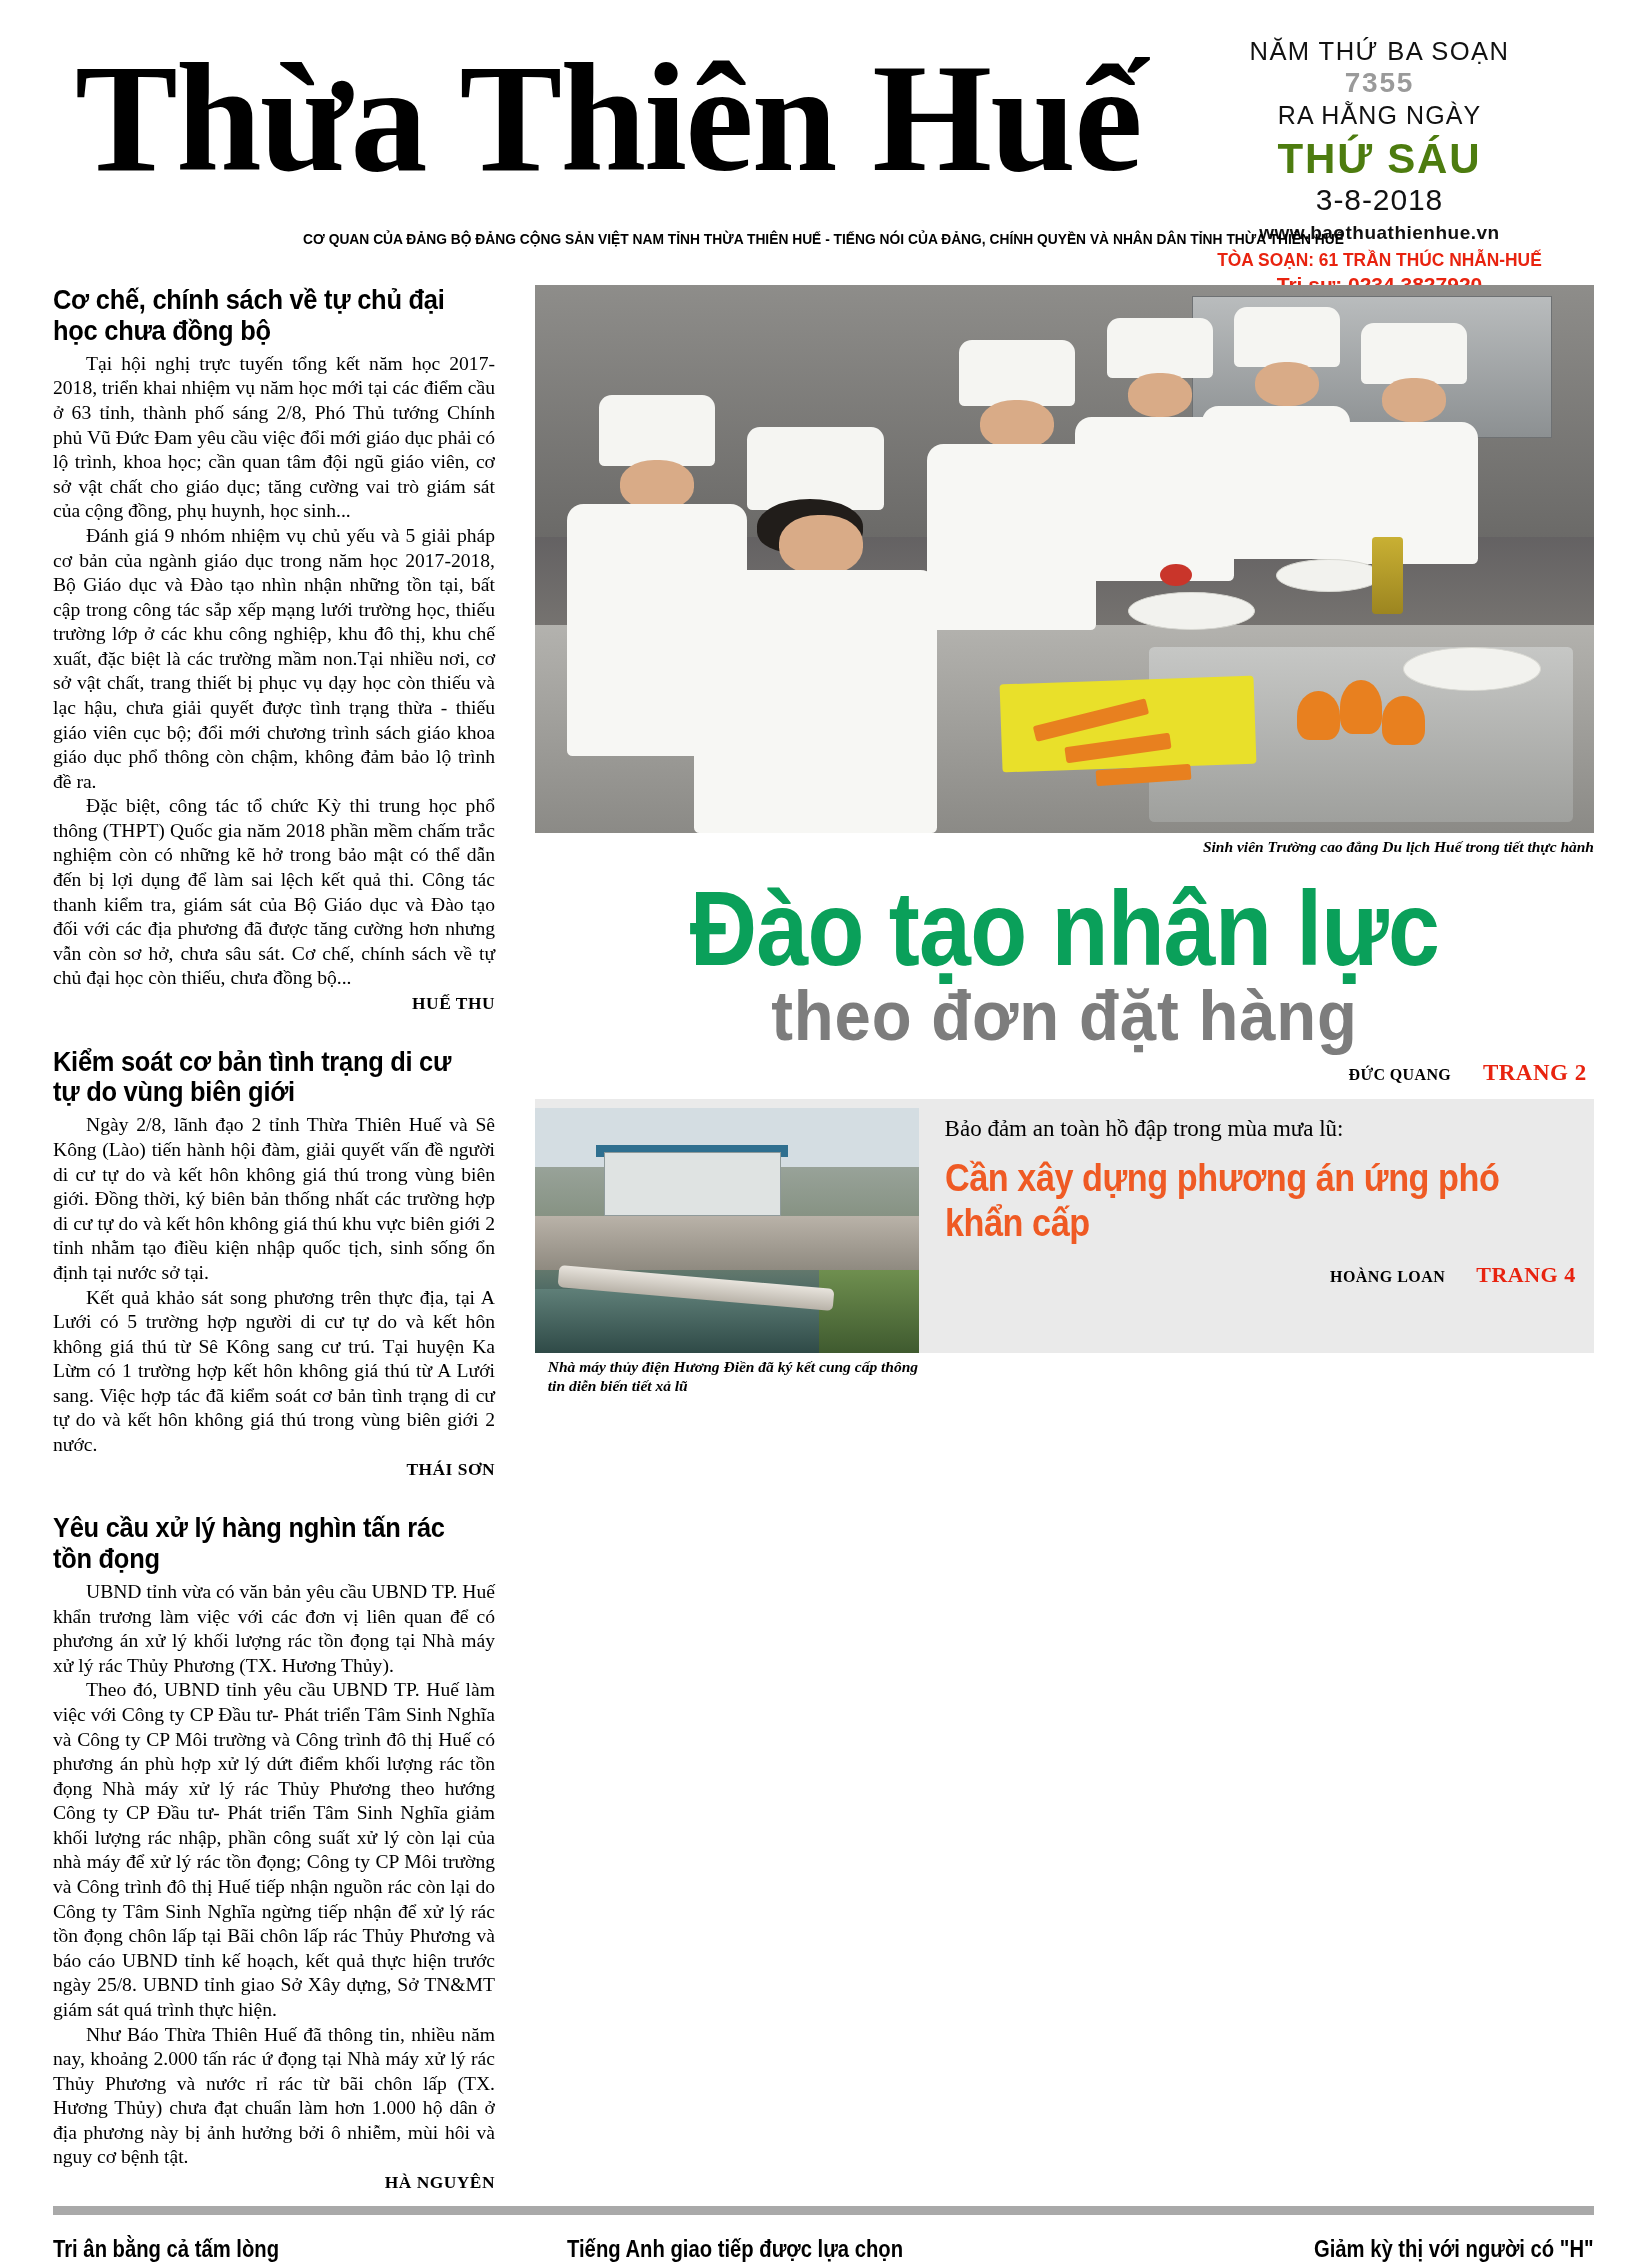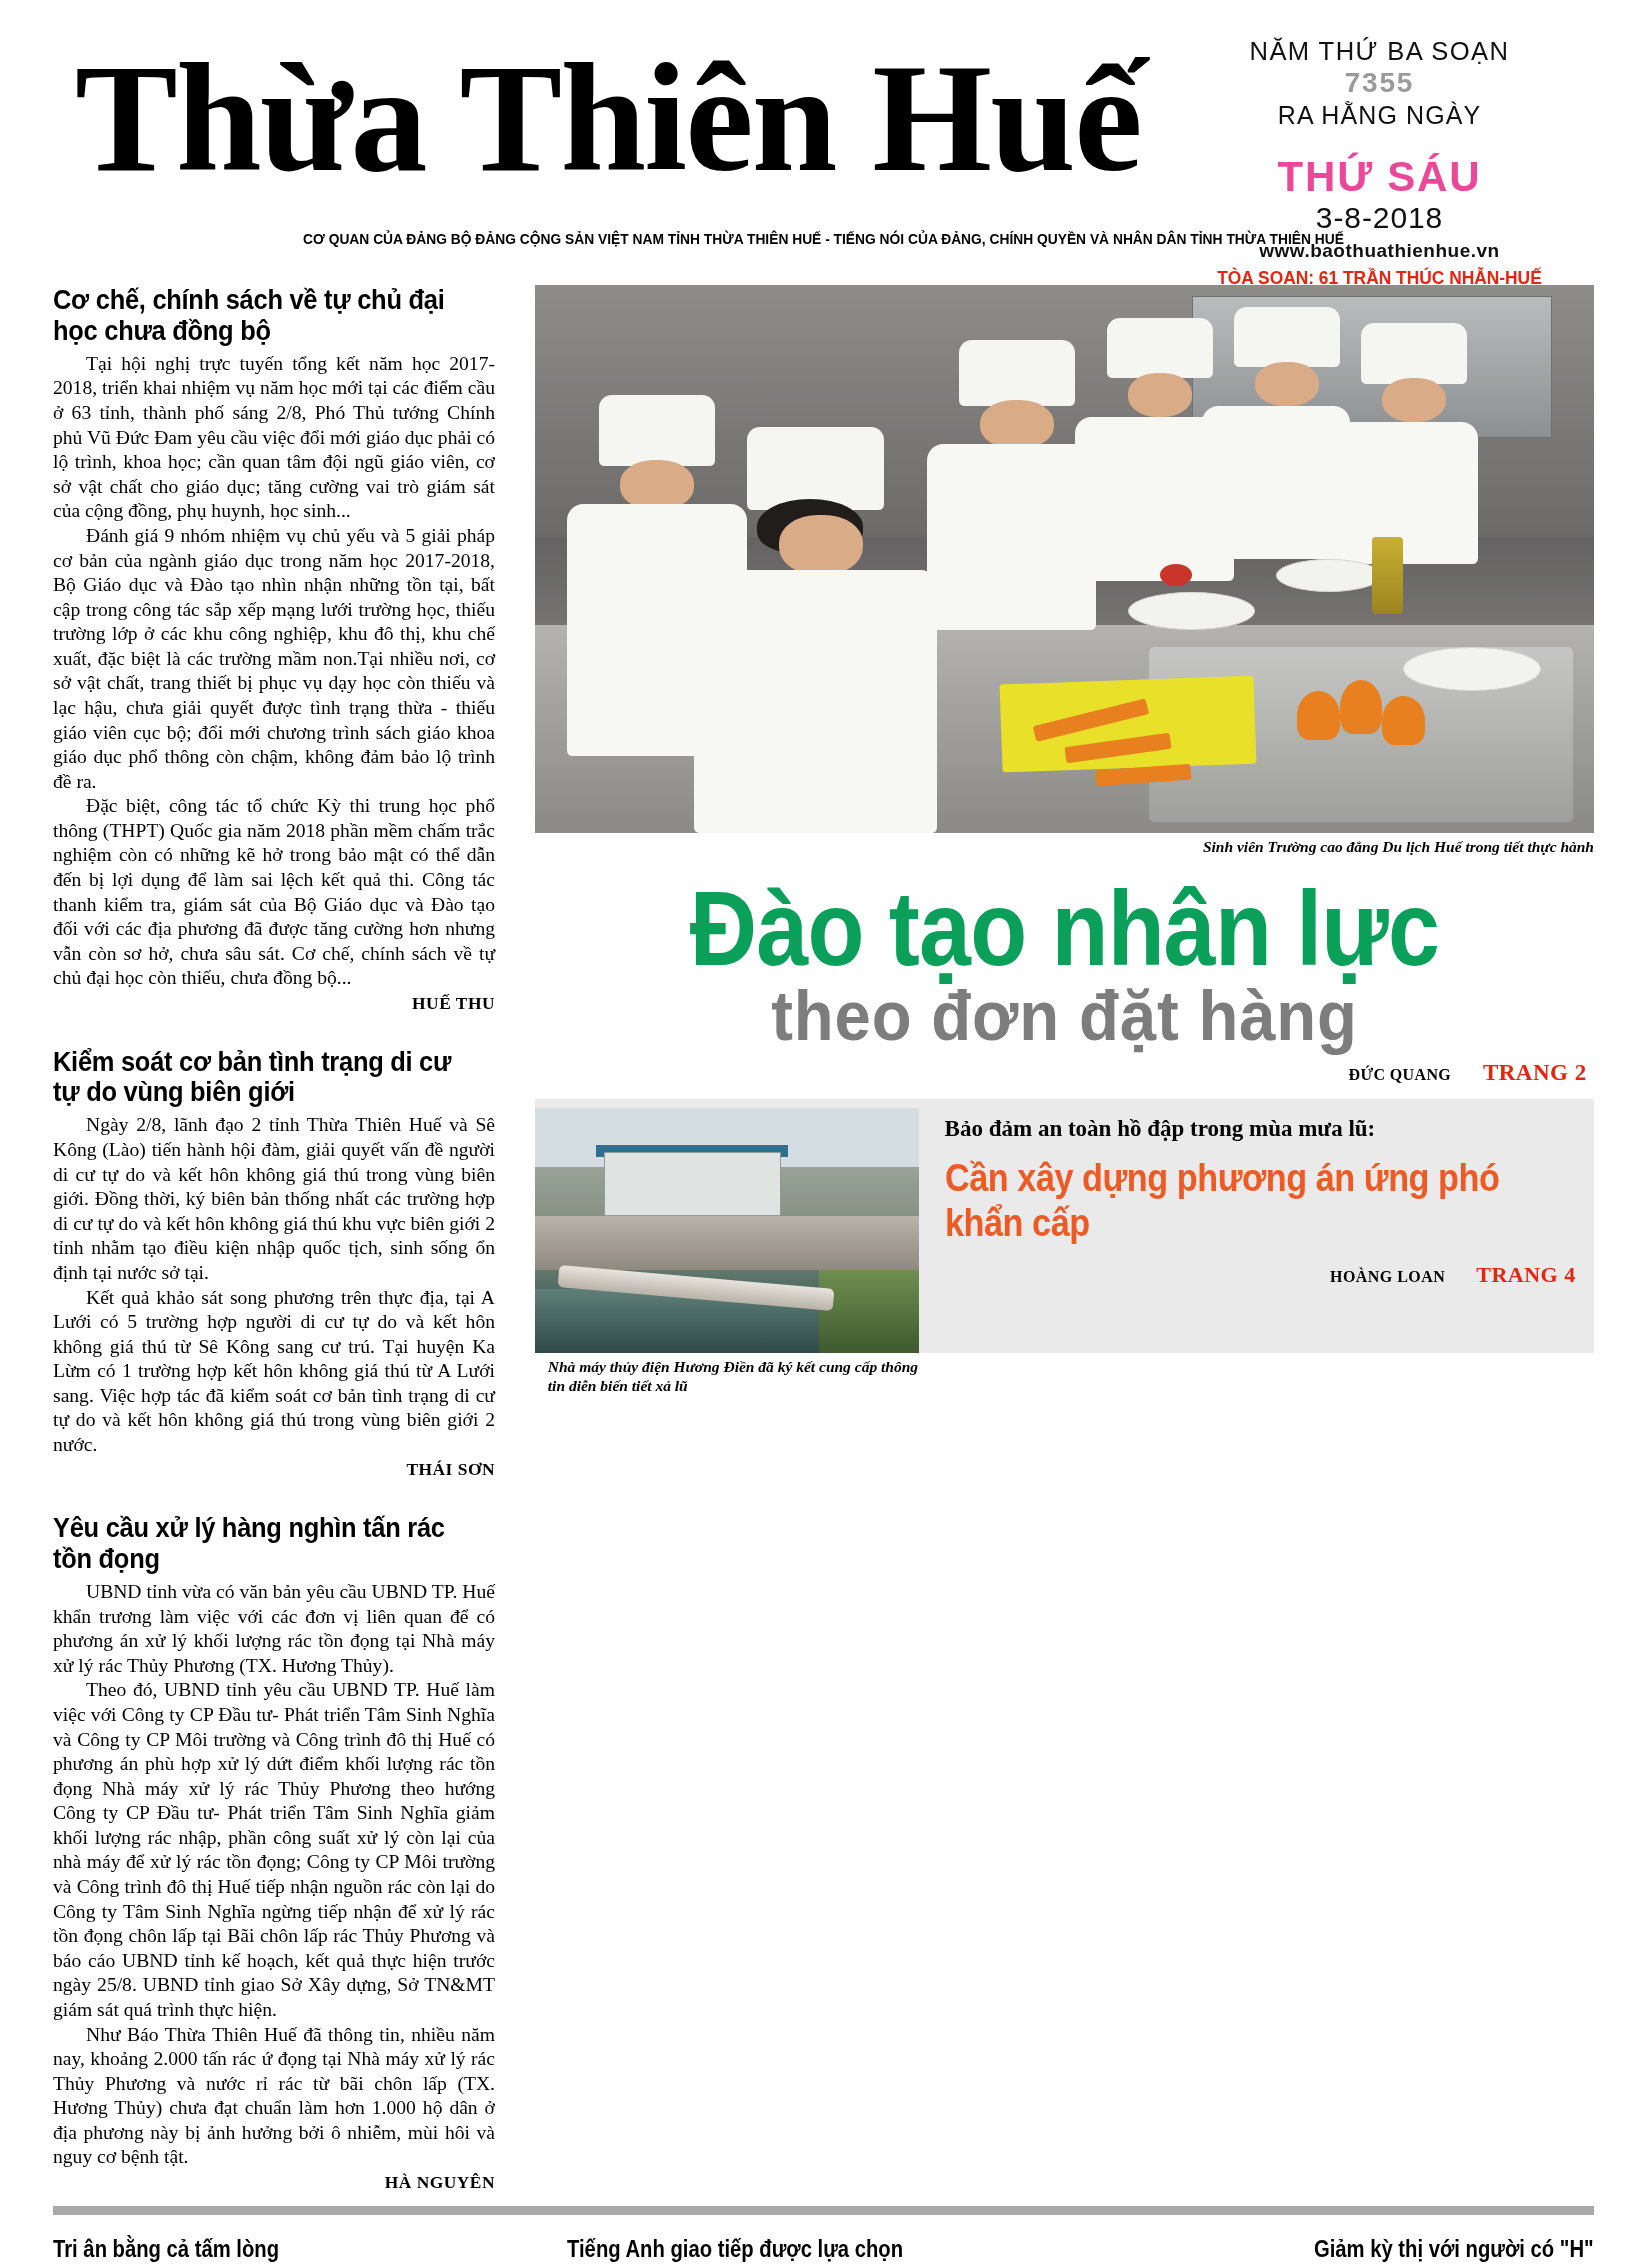--- a/index.html
+++ b/index.html
@@ -39,22 +39,22 @@
     font-family: "Liberation Sans", sans-serif;
     font-weight: bold; font-size: 28px; color: #9a9a9a;
     letter-spacing: 1.8px; line-height: 1.05; margin-top: 1.8px;
   }
   .mr-daily {
     font-family: "Liberation Sans", sans-serif;
     font-size: 25px; letter-spacing: 1.1px; color: #111; margin-top: 3.7px;
   }
   .mr-weekday {
     font-family: "Liberation Sans", sans-serif;
-    font-weight: bold; font-size: 42px; color: #ec4899;
-    letter-spacing: 1.8px; margin-top: 25px; line-height: 1.05;
+    font-weight: bold; font-size: 42px; color: #4d7c0f;
+    letter-spacing: 1.8px; margin-top: 7px; line-height: 1.05;
   }
   .mr-date {
     font-family: "Liberation Sans", sans-serif;
     font-size: 30px; color: #111; letter-spacing: 0.9px; margin-top: 1.8px;
   }
   .mr-web {
     font-family: "Liberation Sans", sans-serif;
     font-weight: bold; font-size: 19px; color: #111;
     letter-spacing: 0.5px; margin-top: 5.5px;
   }
@@ -195,21 +195,21 @@
   }
   .dam-photo {
     width: 384px; flex: 0 0 384px;
     position: relative; overflow: hidden;
     margin: 9.1px 0 0 0;
     background: #6f7c6a;
   }
   .dam-text { flex: 1 1 auto; padding: 16.4px 18.3px 9.1px 25.6px; }
   .dam-kicker {
     font-family: "Liberation Serif", serif;
-    font-weight: bold;
+    font-weight: normal;
     font-size: 23px;
     line-height: 1.2;
     color: #000;
   }
   .dam-title {
     font-family: "Liberation Sans", sans-serif;
     font-weight: bold;
     font-size: 38px;
     line-height: 1.18;
     color: #ef5a24;

